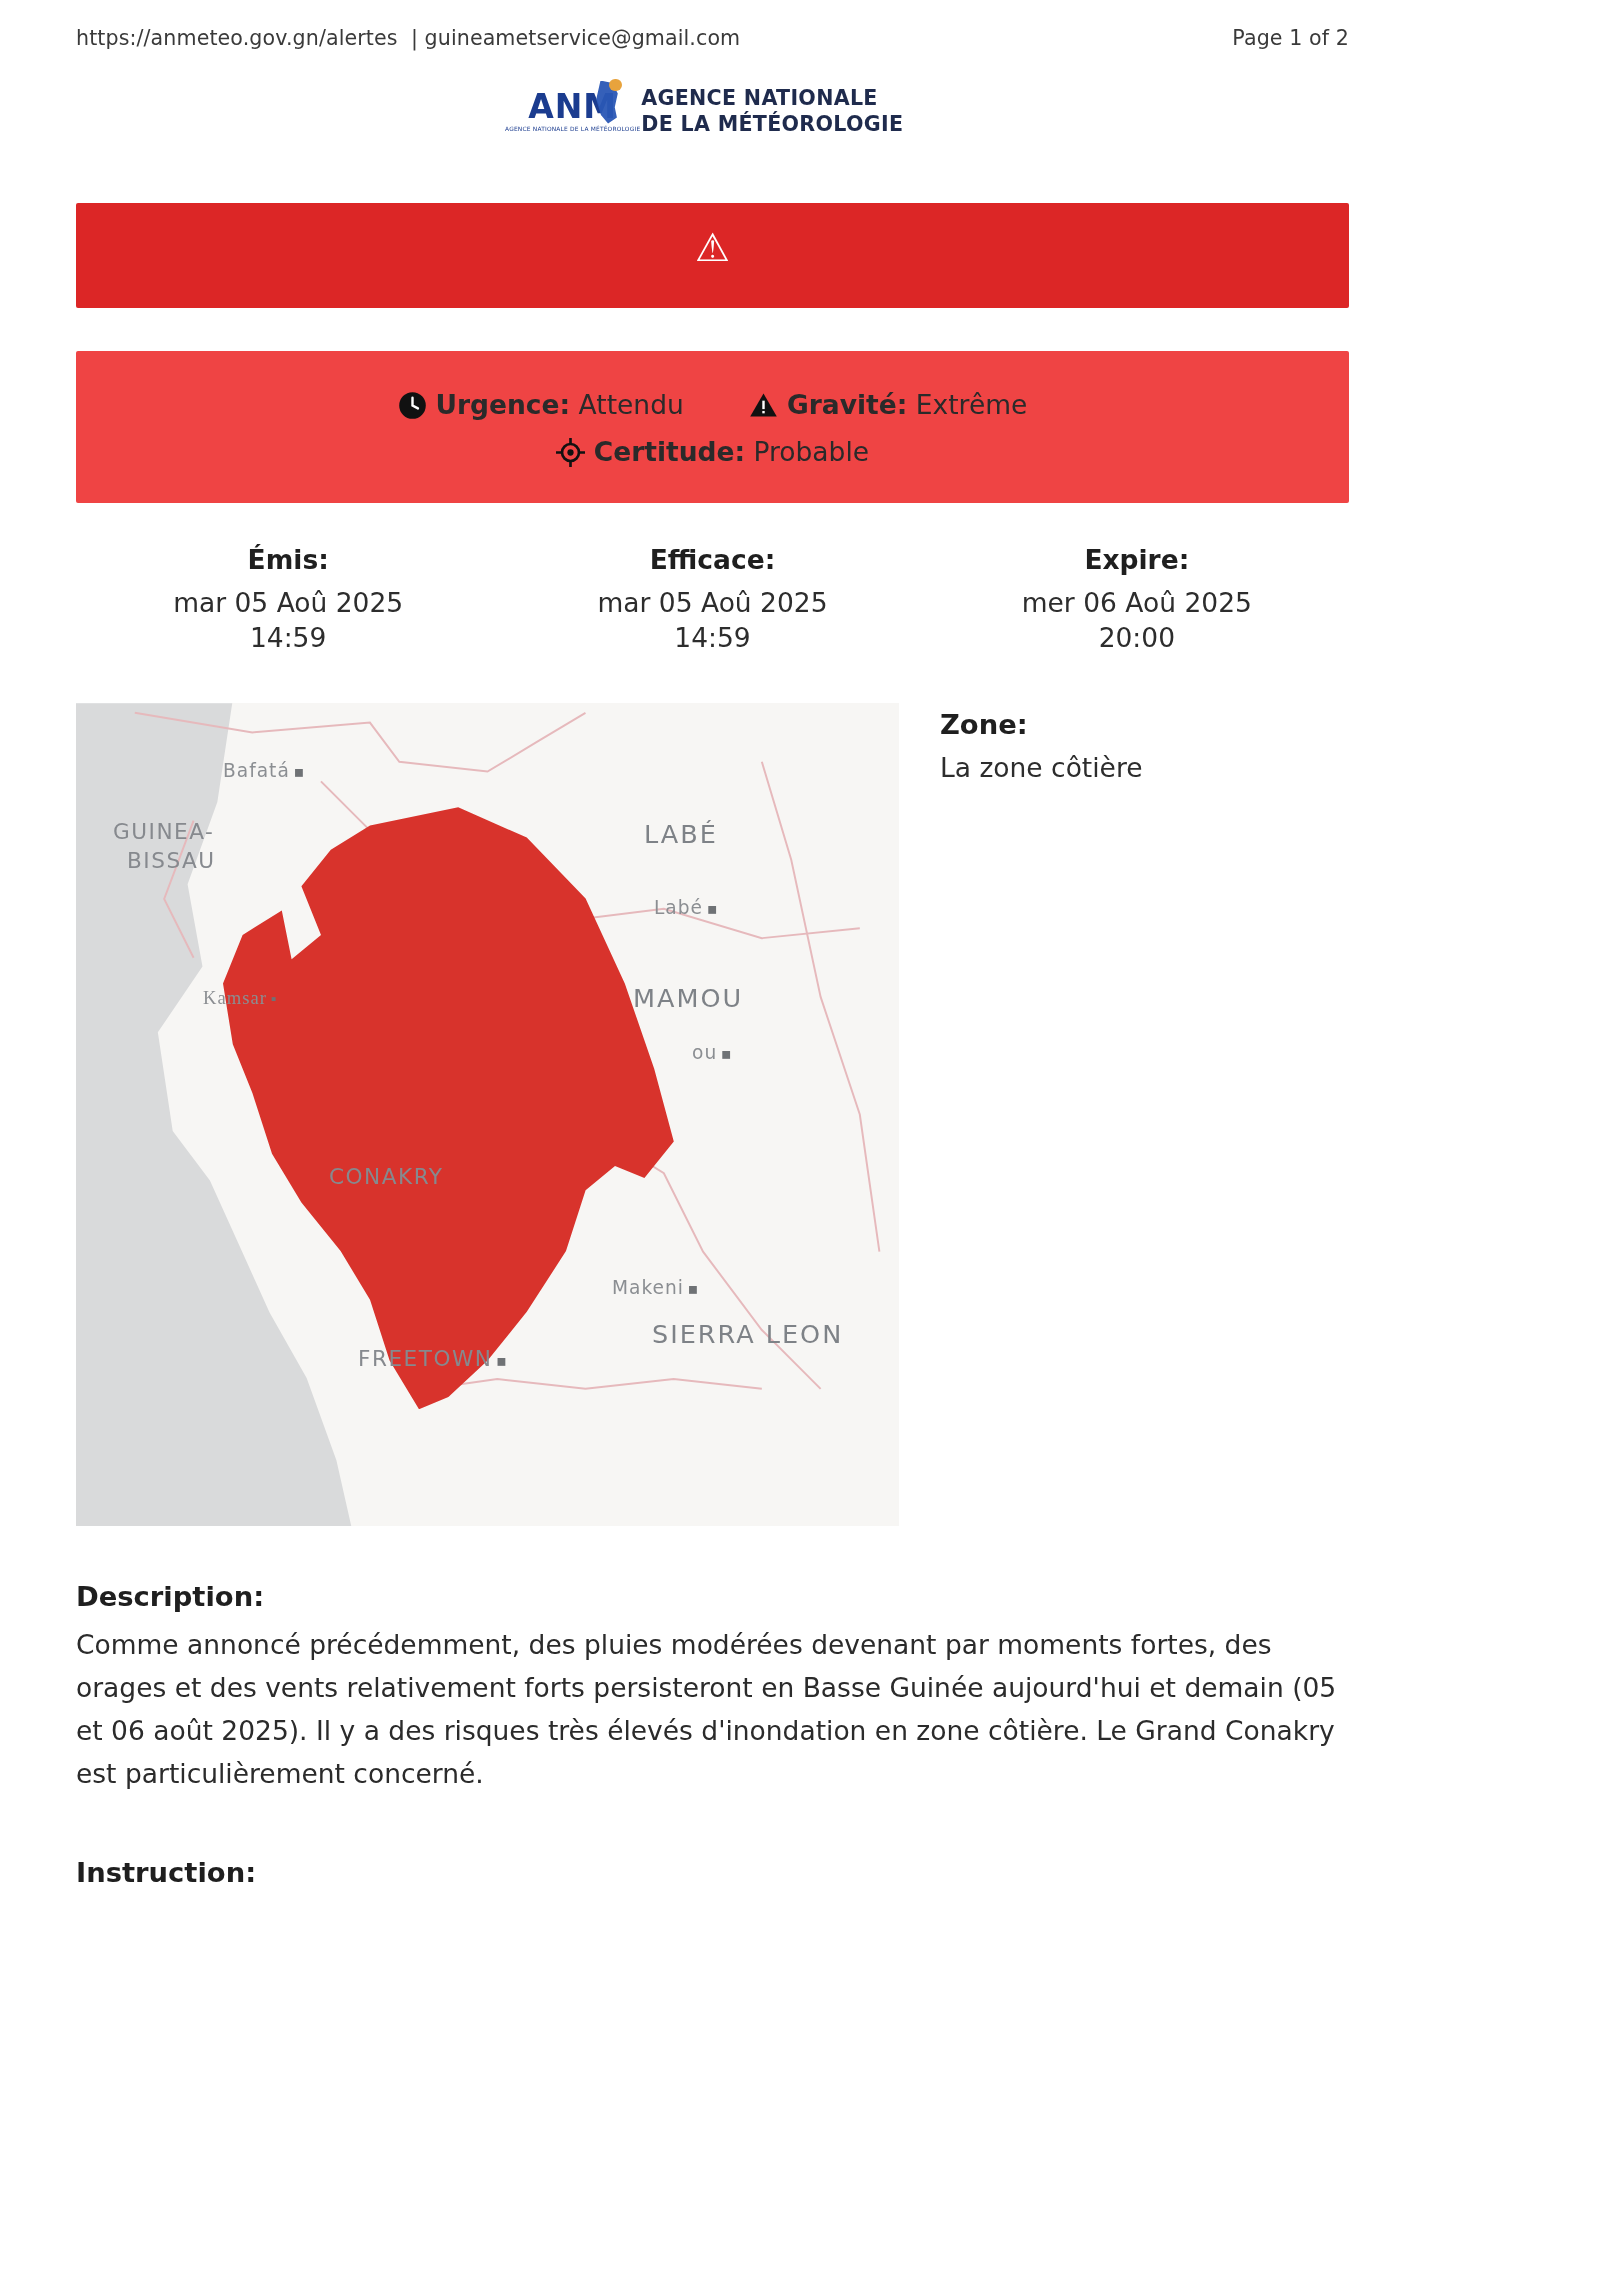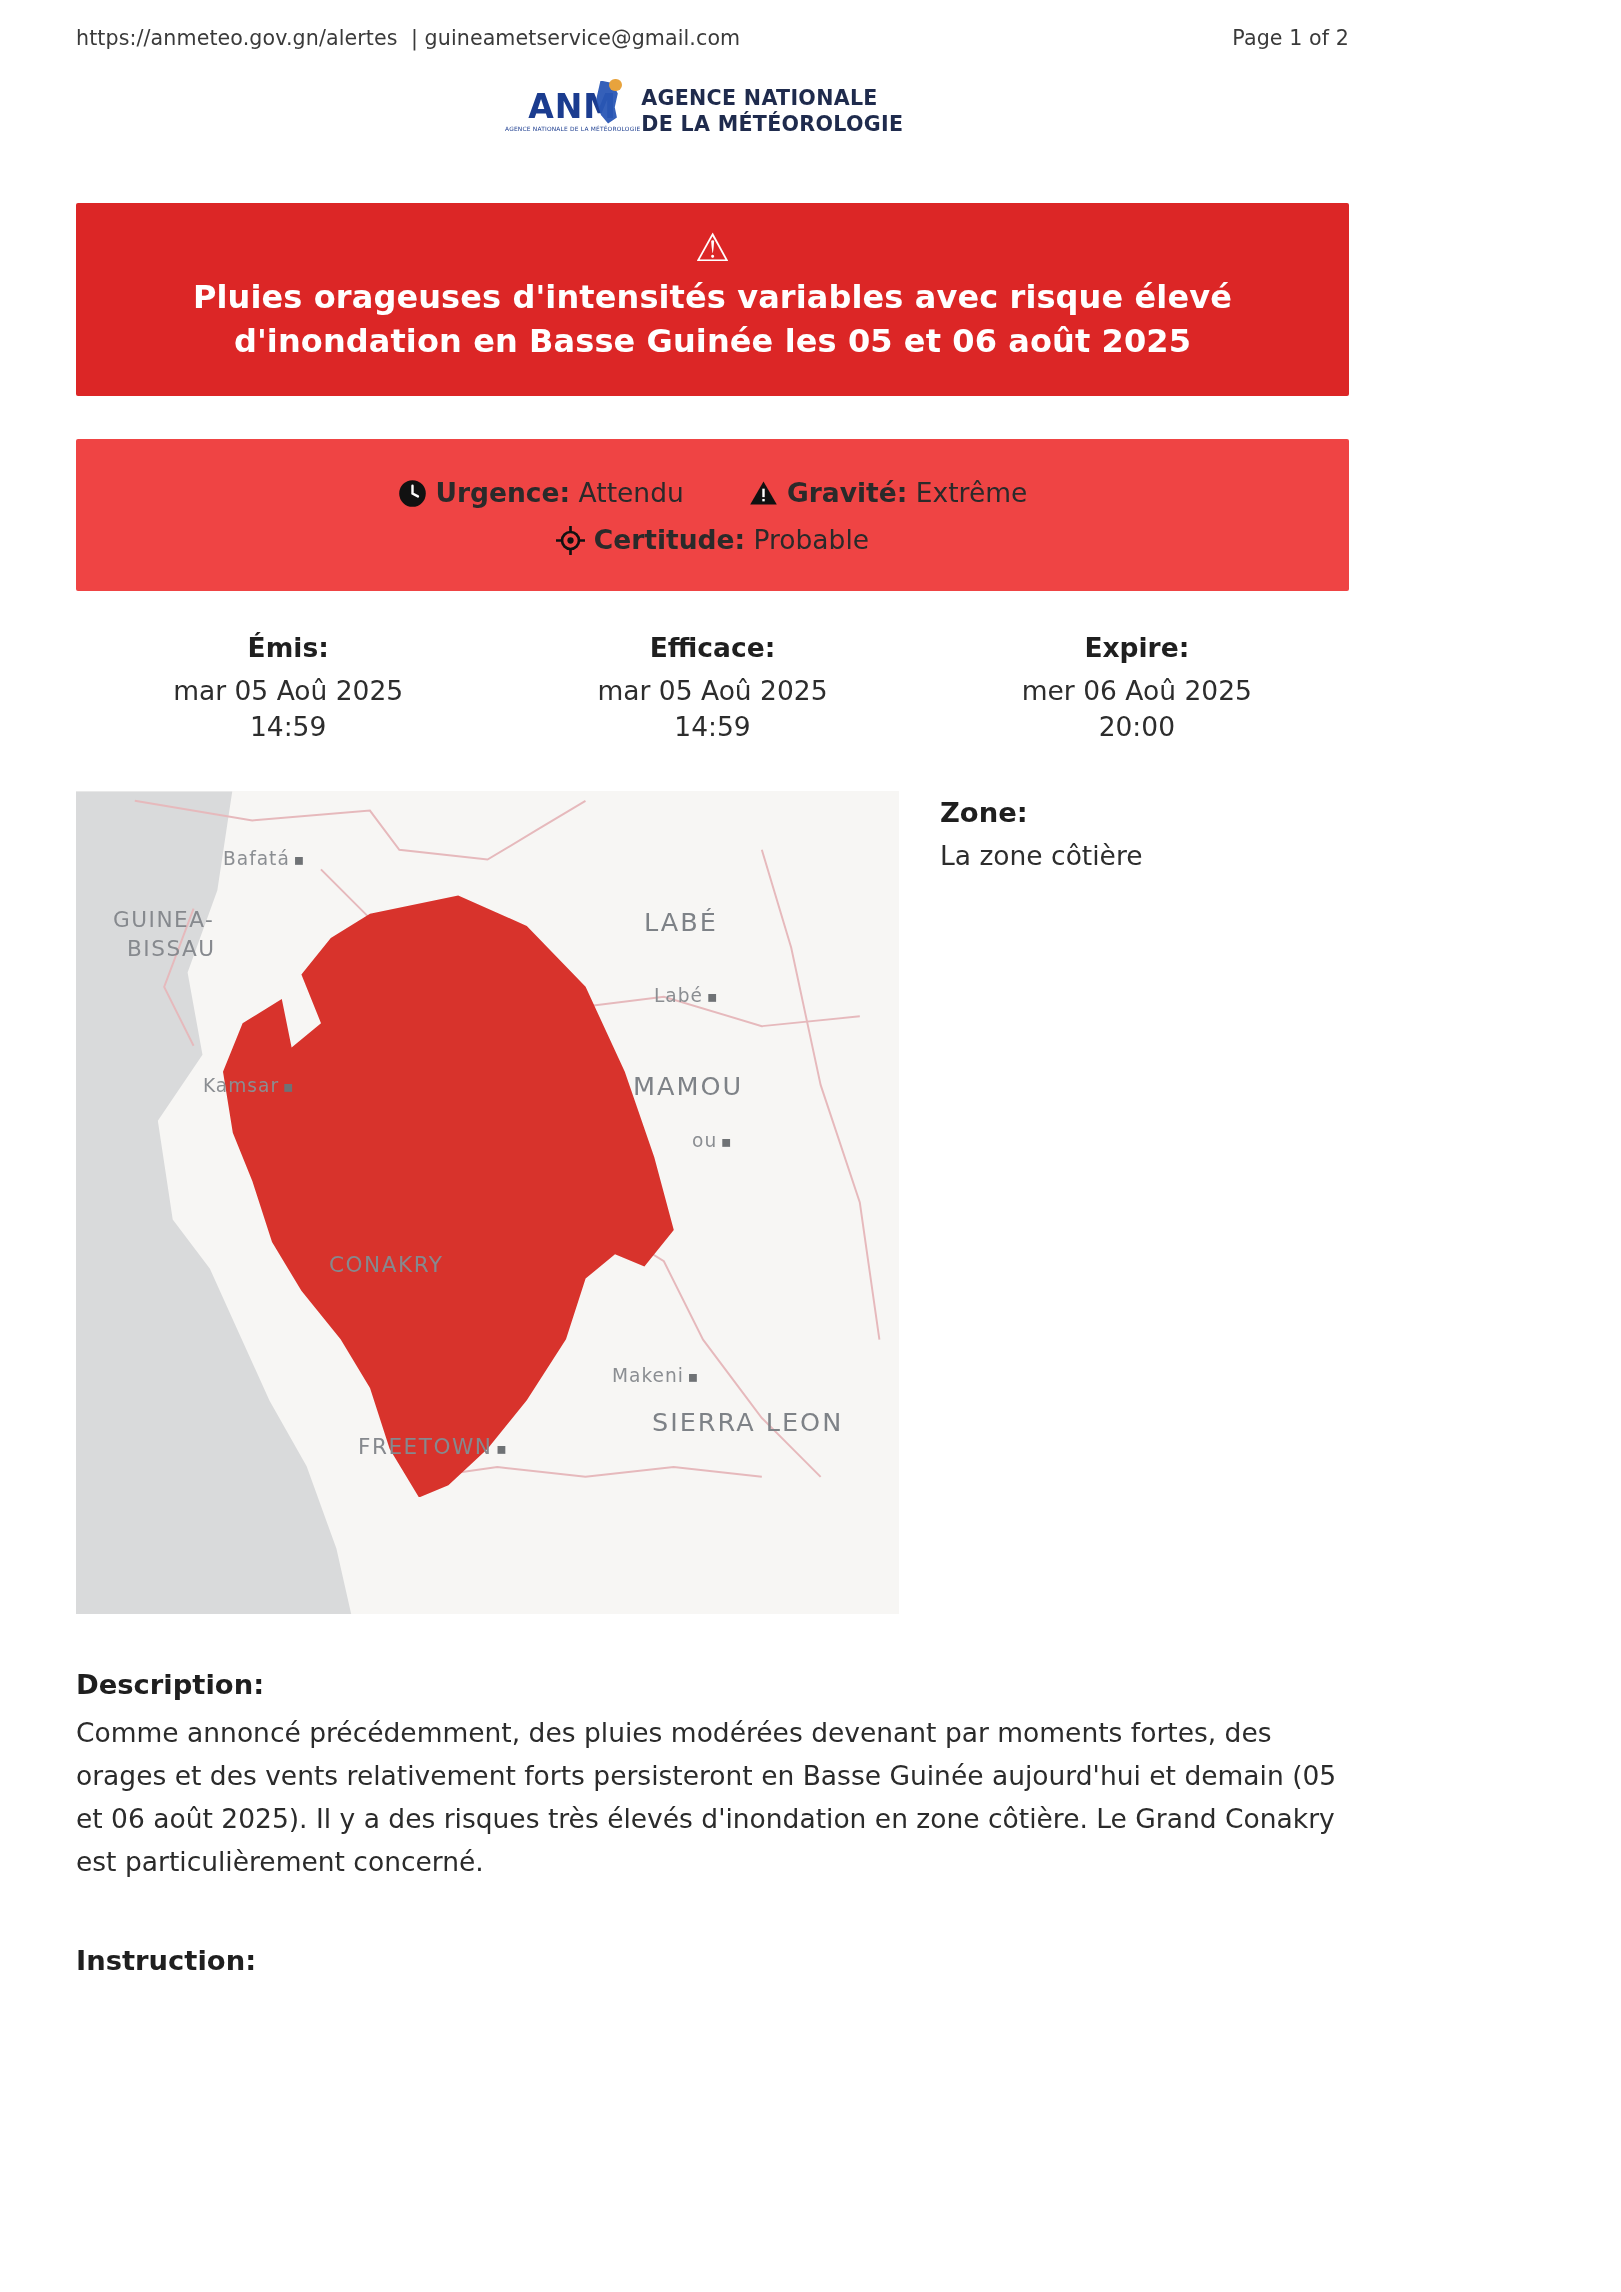--- a/index.html
+++ b/index.html
@@ -279,21 +279,20 @@
       </div>
       <div class="logo-text">
         <div class="l1">AGENCE NATIONALE</div>
         <div class="l2">DE LA MÉTÉOROLOGIE</div>
       </div>
     </div>
   </div>
 
   <div class="alert-banner">
     <span class="alert-icon">⚠</span>
-    <div class="alert-title">Pluies orageuses d'intensités variables avec risque élevé d'inondation en Basse Guinée les 05 et 06 août 2025</div>
   </div>
 
   <div class="severity">
     <div class="severity-line">
       <span class="sev-item">
         <span class="sev-glyph">
           <svg width="29" height="29" viewBox="0 0 24 24">
               <circle cx="12" cy="12" r="11" fill="#111111"></circle>
               <path d="M12 5.5 L12 12 L16.5 14.4" stroke="#ffffff" stroke-width="2" fill="none" stroke-linecap="round"></path>
             </svg>
@@ -360,21 +359,21 @@
         <path d="M520 430 L600 480 L640 560 L700 640 L760 700" stroke="#e6b9bc" stroke-width="2" fill="none"></path>
         <path d="M360 700 L430 690 L520 700 L610 690 L700 700" stroke="#e6b9bc" stroke-width="2" fill="none"></path>
         <path d="M120 120 L90 200 L120 260" stroke="#e6b9bc" stroke-width="2" fill="none"></path>
       </svg>
       <div class="map-zone"></div>
       <div class="map-label small map-dot" style="left:147px; top:57px;">Bafatá</div>
       <div class="map-label mid" style="left:37px; top:116px;">GUINEA-</div>
       <div class="map-label mid" style="left:51px; top:145px;">BISSAU</div>
       <div class="map-label big" style="left:568px; top:116px;">LABÉ</div>
       <div class="map-label small map-dot" style="left:578px; top:194px;">Labé</div>
-      <div class="map-label small map-dot" style="left:127px; top:284px;">Kamsar</div>
+      <div class="map-label small map-dot" style="left:127px; top:284px;font-family:Liberation Serif, serif;">Kamsar</div>
       <div class="map-label big" style="left:557px; top:280px;">MAMOU</div>
       <div class="map-label small map-dot" style="left:616px; top:339px;">ou</div>
       <div class="map-label mid" style="left:253px; top:461px;">CONAKRY</div>
       <div class="map-label small map-dot" style="left:536px; top:574px;">Makeni</div>
       <div class="map-label big" style="left:576px; top:616px;">SIERRA LEON</div>
       <div class="map-label mid map-dot" style="left:282px; top:643px;text-align:right;">FREETOWN</div>
     </div>
     <div class="zone-side">
       <div class="zone-title">Zone:</div>
       <div class="zone-value">La zone côtière</div>

